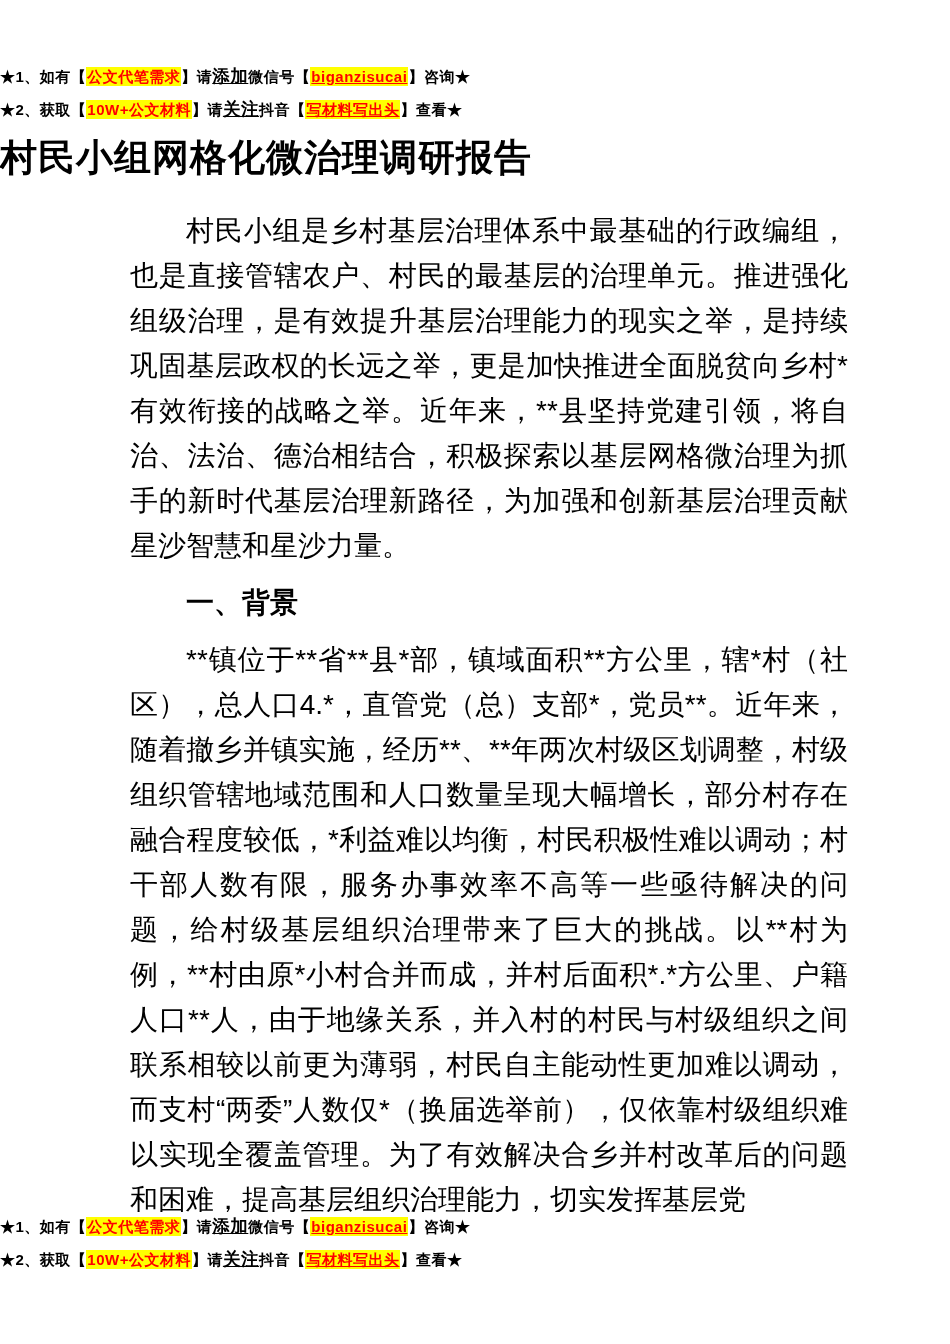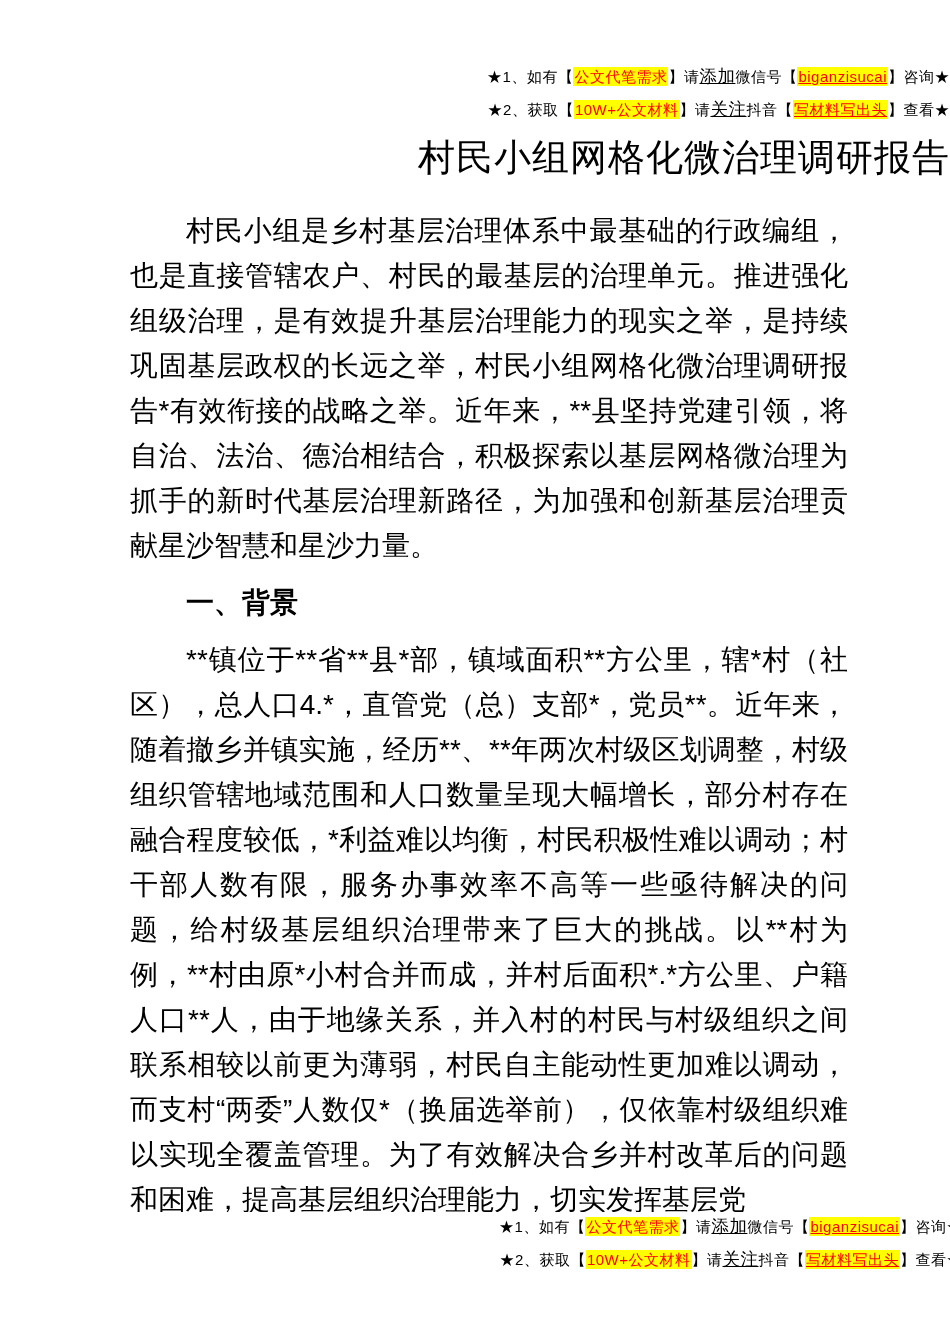--- a/index.html
+++ b/index.html
@@ -14,50 +14,49 @@
     color: #000000;
   }
   .page {
     position: relative;
     width: 950px;
     height: 1344px;
     background: #ffffff;
   }
   
   .banner {
-    text-align: right;
-    font-weight: 400;
+    text-align: left;
+    font-weight: 700;
     font-size: 15px;
     line-height: 32px;
     color: #000000;
     letter-spacing: 0.5px;
     white-space: nowrap;
-    margin-left: 12px;
   }
   .banner-top { padding-top: 60px; }
   .banner-bottom {
     position: absolute;
     top: 1210px;
     left: 0;
     width: 950px;
   }
   .hl {
     color: #ff0000;
     background: #ffff00;
     padding: 1px 1px;
   }
   .u { text-decoration: underline; }
   .big { font-size: 17.5px; }
   
   .title {
     margin: 6px 0 0 0;
-    text-align: right;
+    text-align: left;
     font-size: 37px;
     line-height: 52px;
-    font-weight: 400;
+    font-weight: 700;
     letter-spacing: 1px;
   }
   
   .main {
     margin: 12px 0 0 130px;
     width: 718px;
     height: 1016px;
     overflow: hidden;
     font-size: 28px;
     line-height: 45px;
@@ -83,21 +82,21 @@
 <div class="page">
 
   <header class="banner banner-top">
     <div class="banner-line"><span>★1、如有【</span><span class="hl">公文代笔需求</span><span>】请</span><span class="u big">添加</span><span>微信号【</span><span class="hl u">biganzisucai</span><span>】咨询★</span></div>
     <div class="banner-line"><span>★2、获取【</span><span class="hl">10W+公文材料</span><span>】请</span><span class="u big">关注</span><span>抖音【</span><span class="hl u">写材料写出头</span><span>】查看★</span></div>
   </header>
 
   <h1 class="title">村民小组网格化微治理调研报告</h1>
 
   <main class="main">
-    <p class="para">村民小组是乡村基层治理体系中最基础的行政编组，也是直接管辖农户、村民的最基层的治理单元。推进强化组级治理，是有效提升基层治理能力的现实之举，是持续巩固基层政权的长远之举，村民小组网格化微治理调研报告*有效衔接的战略之举。近年来，**县坚持党建引领，将自治、法治、德治相结合，积极探索以基层网格微治理为抓手的新时代基层治理新路径，为加强和创新基层治理贡献星沙智慧和星沙力量。</p>
+    <p class="para">村民小组是乡村基层治理体系中最基础的行政编组，也是直接管辖农户、村民的最基层的治理单元。推进强化组级治理，是有效提升基层治理能力的现实之举，是持续巩固基层政权的长远之举，更是加快推进全面脱贫向乡村*有效衔接的战略之举。近年来，**县坚持党建引领，将自治、法治、德治相结合，积极探索以基层网格微治理为抓手的新时代基层治理新路径，为加强和创新基层治理贡献星沙智慧和星沙力量。</p>
     <h2 class="heading">一、背景</h2>
     <p class="para">**镇位于**省**县*部，镇域面积**方公里，辖*村（社区），总人口4.*，直管党（总）支部*，党员**。近年来，随着撤乡并镇实施，经历**、**年两次村级区划调整，村级组织管辖地域范围和人口数量呈现大幅增长，部分村存在融合程度较低，*利益难以均衡，村民积极性难以调动；村干部人数有限，服务办事效率不高等一些亟待解决的问题，给村级基层组织治理带来了巨大的挑战。以**村为例，**村由原*小村合并而成，并村后面积*.*方公里、户籍人口**人，由于地缘关系，并入村的村民与村级组织之间联系相较以前更为薄弱，村民自主能动性更加难以调动，而支村“两委”人数仅*（换届选举前），仅依靠村级组织难以实现全覆盖管理。为了有效解决合乡并村改革后的问题和困难，提高基层组织治理能力，切实发挥基层党</p>
   </main>
 
   <footer class="banner banner-bottom">
     <div class="banner-line"><span>★1、如有【</span><span class="hl">公文代笔需求</span><span>】请</span><span class="u big">添加</span><span>微信号【</span><span class="hl u">biganzisucai</span><span>】咨询★</span></div>
     <div class="banner-line"><span>★2、获取【</span><span class="hl">10W+公文材料</span><span>】请</span><span class="u big">关注</span><span>抖音【</span><span class="hl u">写材料写出头</span><span>】查看★</span></div>
   </footer>
 
 </div>

